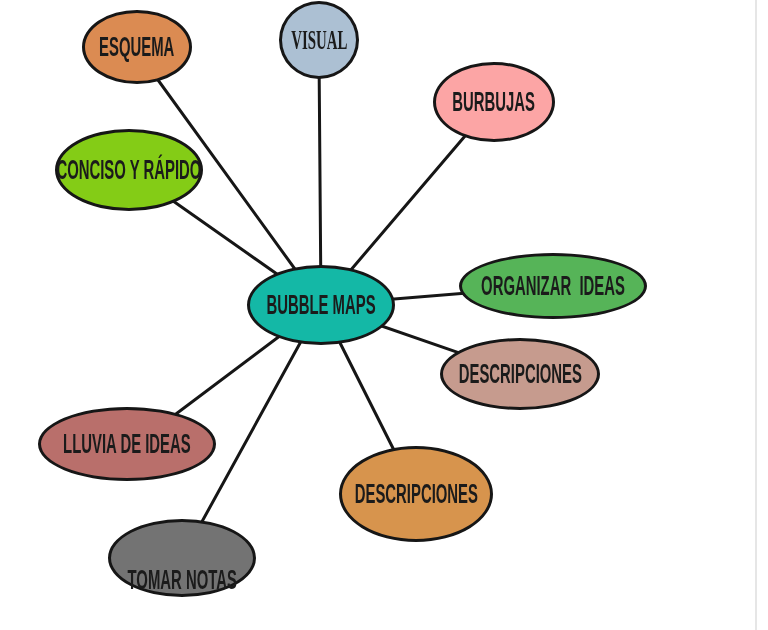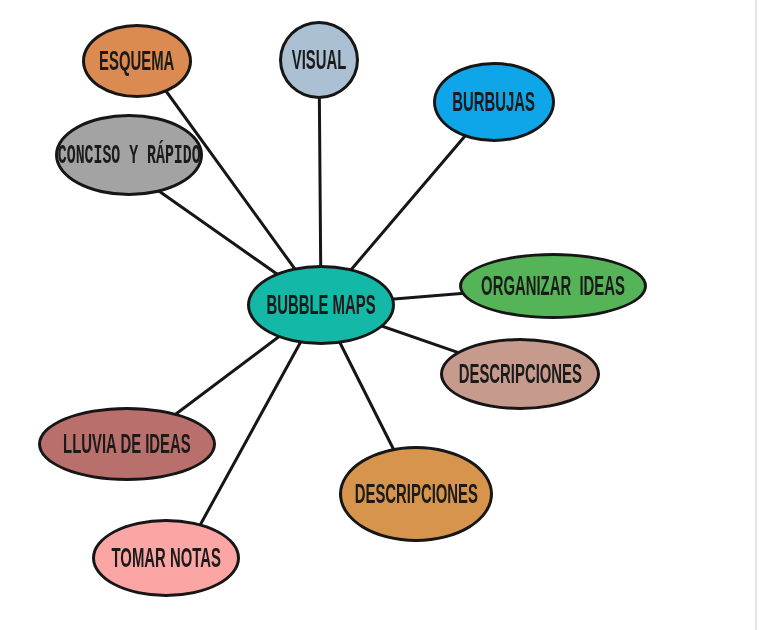--- a/index.html
+++ b/index.html
@@ -69,42 +69,42 @@
       <line x1="321" y1="305" x2="553" y2="286" stroke="#161616" stroke-width="3" stroke-linecap="round"></line>
       <line x1="321" y1="305" x2="520" y2="374" stroke="#161616" stroke-width="3" stroke-linecap="round"></line>
       <line x1="321" y1="305" x2="136" y2="444" stroke="#161616" stroke-width="3" stroke-linecap="round"></line>
       <line x1="321" y1="305" x2="416" y2="494" stroke="#161616" stroke-width="3" stroke-linecap="round"></line>
       <line x1="321" y1="305" x2="182" y2="558" stroke="#161616" stroke-width="3" stroke-linecap="round"></line>
     </svg>
   <div class="nodes-layer">
       <div class="bubble" style="left: 247px; top: 265px; width: 148px; height: 80px; background: #14b8a6;">
         <span class="bubble-label">BUBBLE MAPS</span>
       </div>
-      <div class="bubble" style="left: 82px; top: 24px; width: 110px; height: 74px; background: rgb(219, 139, 82);">
+      <div class="bubble" style="left: 82px; top: 10px; width: 110px; height: 74px; background: rgb(219, 139, 82);">
         <span class="bubble-label">ESQUEMA</span>
       </div>
-      <div class="bubble" style="left: 279px; top: 21px; width: 80px; height: 78px; background: rgb(172, 192, 211);">
+      <div class="bubble" style="left: 279px; top: 1px; width: 80px; height: 78px; background: rgb(172, 192, 211); font-family: Liberation Serif, serif;">
         <span class="bubble-label">VISUAL</span>
       </div>
-      <div class="bubble" style="left: 433px; top: 62px; width: 122px; height: 80px; background: #0ea5e9;">
+      <div class="bubble" style="left: 433px; top: 62px; width: 122px; height: 80px; background: #fca5a5;">
         <span class="bubble-label">BURBUJAS</span>
       </div>
-      <div class="bubble" style="left: 55px; top: 114px; width: 148px; height: 82px; background: #a3a3a3; font-family: Liberation Mono, monospace;">
+      <div class="bubble" style="left: 55px; top: 129px; width: 148px; height: 82px; background: #84cc16;">
         <span class="bubble-label">CONCISO Y RÁPIDO</span>
       </div>
       <div class="bubble" style="left: 459px; top: 253px; width: 188px; height: 66px; background: rgb(86, 180, 88); align-items: center;">
         <span class="bubble-label">ORGANIZAR  IDEAS</span>
       </div>
       <div class="bubble" style="left: 440px; top: 338px; width: 160px; height: 72px; background: rgb(198, 155, 142);">
         <span class="bubble-label">DESCRIPCIONES</span>
       </div>
       <div class="bubble" style="left: 38px; top: 407px; width: 178px; height: 74px; background: rgb(185, 111, 107);">
         <span class="bubble-label">LLUVIA DE IDEAS</span>
       </div>
       <div class="bubble" style="left: 339px; top: 446px; width: 154px; height: 96px; background: rgb(215, 148, 77);">
         <span class="bubble-label">DESCRIPCIONES</span>
       </div>
-      <div class="bubble" style="left: 92px; top: 519px; width: 148px; height: 78px; background: #fca5a5;">
+      <div class="bubble" style="left: 108px; top: 519px; width: 148px; height: 78px; background: #737373; align-items: flex-end;">
         <span class="bubble-label">TOMAR NOTAS</span>
       </div>
     </div>
   <div class="page-divider" style="left: 755px;"></div>
 </div>
 
 </body></html>

